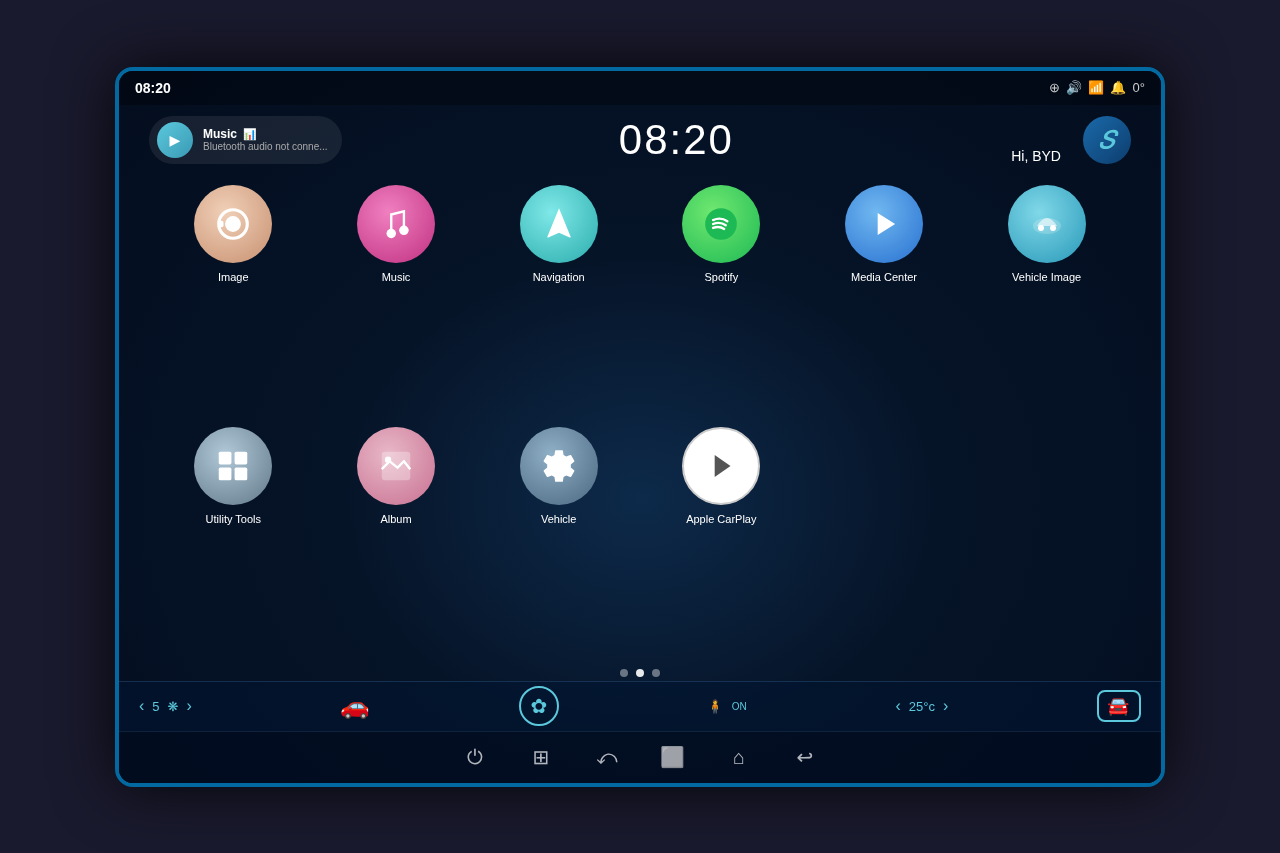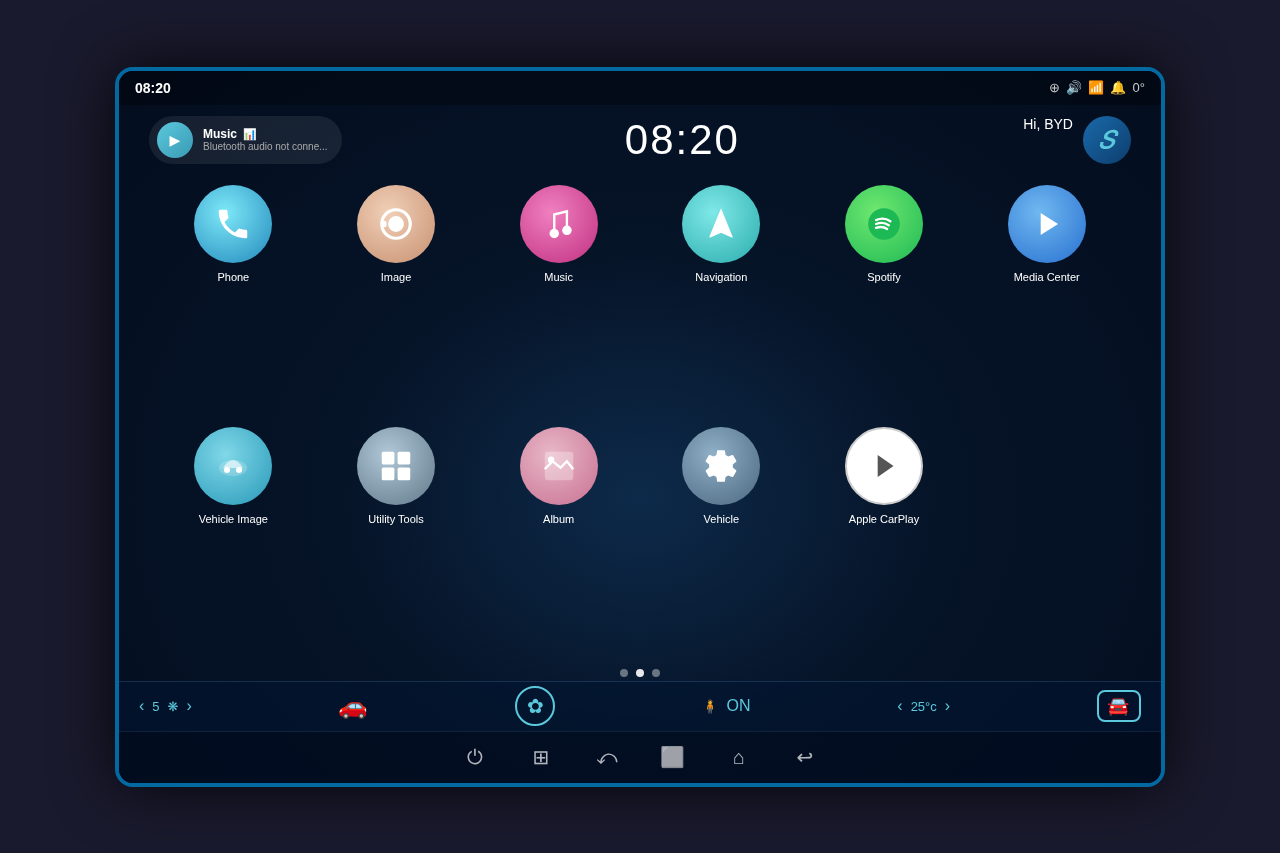--- a/index.html
+++ b/index.html
@@ -112,22 +112,22 @@
     .center-time {
       color: #fff;
       font-size: 42px;
       font-weight: 300;
       letter-spacing: 2px;
       text-align: center;
     }
 
     .greeting {
       display: flex;
-      align-items: flex-start;
-      gap: 10px;
+      align-items: flex-end;
+      gap: 22px;
       color: #fff;
       font-size: 14px;
     }
     .greeting-logo {
       width: 48px;
       height: 48px;
       background: linear-gradient(135deg, #1a6aaa, #0d3d6e);
       border-radius: 50%;
       display: flex;
       align-items: center;
@@ -287,28 +287,20 @@
 
       <div class="center-time">08:20</div>
 
       <div class="greeting">
         <span>Hi, BYD</span>
         <div class="greeting-logo">𝑆</div>
       </div>
     </div>
 
     <div class="app-grid" id="app-grid">
-    <div class="app-item">
-      <div class="app-icon" style="background: radial-gradient(circle at 40% 35%, #7ee8f8, #2288bb); ">
-        <svg width="38" height="38" viewBox="0 0 24 24" fill="white">
-              <path d="M6.6 10.8c1.4 2.8 3.8 5.1 6.6 6.6l2.2-2.2c.3-.3.7-.4 1-.2 1.1.4 2.3.6 3.6.6.6 0 1 .4 1 1V20c0 .6-.4 1-1 1-9.4 0-17-7.6-17-17 0-.6.4-1 1-1h3.5c.6 0 1 .4 1 1 0 1.3.2 2.5.6 3.6.1.3 0 .7-.2 1L6.6 10.8z"></path>
-            </svg>
-      </div>
-      <span class="app-label">Phone</span>
-    </div>
         <div class="app-item">
       <div class="app-icon" style="background: radial-gradient(circle at 40% 35%, #f0d0b8, #c89070); ">
         <svg width="38" height="38" viewBox="0 0 24 24" fill="white">
               <circle cx="12" cy="12" r="5"></circle>
               <circle cx="12" cy="12" r="9" fill="none" stroke="white" stroke-width="2"></circle>
               <rect x="3" y="10" width="3" height="4" rx="1"></rect>
             </svg>
       </div>
       <span class="app-label">Image</span>
     </div>
@@ -412,21 +404,21 @@
         <span class="climate-btn">›</span>
       </div>
       <div class="climate-section">
         <span style="font-size:24px;">🚗</span>
       </div>
       <div class="fan-icon-circle">
         <span>✿</span>
       </div>
       <div class="climate-section">
         <span>🧍</span>
-        <span style="color:#5bc8dc;font-size:16px;text-align:center;">ON</span>
+        <span style="color:#5bc8dc;font-size:10px;text-align:center;">ON</span>
       </div>
       <div class="climate-section">
         <span class="climate-btn">‹</span>
         <span> 25°c </span>
         <span class="climate-btn">›</span>
       </div>
       <div class="car-side-icon">
         <span>🚘</span>
       </div>
     </div>

